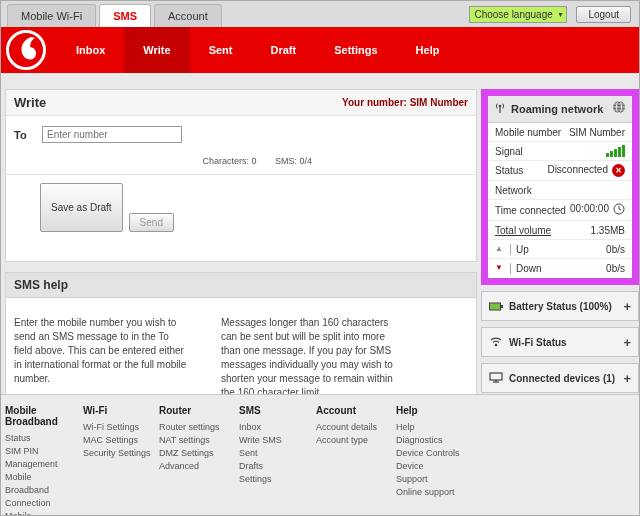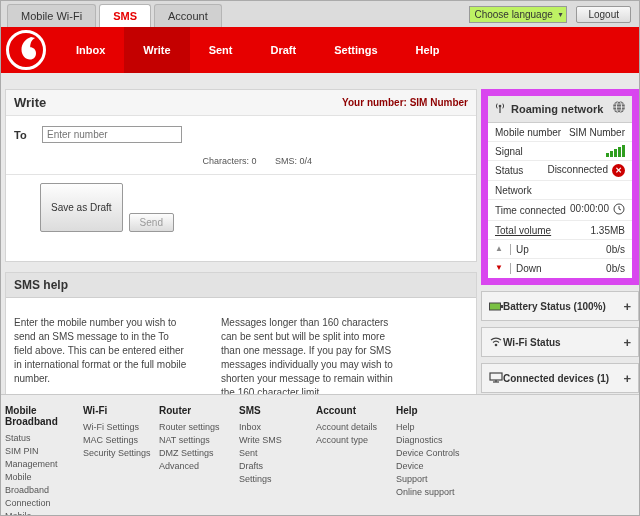--- a/index.html
+++ b/index.html
@@ -60,21 +60,21 @@
   .s-row:last-child { border-bottom:none; }
   .s-val { display:flex; gap:4px; }
   .link-u { text-decoration:underline; cursor:pointer; }
   .bars { display:flex; align-items:flex-end; gap:1px; height:12px; }
   .bar { width:3px; background:#2f9e1f; }
   .b1{height:4px}.b2{height:6px}.b3{height:8px}.b4{height:10px}.b5{height:12px}
   .x-circle { width:13px; height:13px; border-radius:50%; background:#cc0000; color:#fff; font-size:8px; line-height:13px; text-align:center; font-weight:bold; display:inline-block; }
   .arrow-up { color:#8a8a8a; font-size:8px; }
   .arrow-down { color:#cc0000; font-size:8px; }
   .arrow-lbl { border-left:1px solid #aaa; padding-left:5px; margin-left:3px; }
-  .side-panel { margin-top:6px; border:1px solid #c6c6c6; background:#f3f3f3; display:flex; align-items:center; padding:5px 7px; cursor:pointer; }
+  .side-panel { margin-top:6px; border:1px solid #c6c6c6; background:#f3f3f3; display:flex; align-items:center; gap:6px; padding:5px 7px; cursor:pointer; }
   .side-panel-label { flex:1; font-size:10px; font-weight:bold; color:#333; }
   .plus { font-size:13px; font-weight:bold; color:#444; }
 
   
   .footer { position:absolute; left:0; right:0; top:393px; bottom:0; background:#ececec; border-top:1px solid #c9c9c9; display:flex; padding:10px 0 0 4px; }
   .f-col { }
   .f-col:nth-child(1){width:78px}.f-col:nth-child(2){width:76px}.f-col:nth-child(3){width:80px}
   .f-col:nth-child(4){width:77px}.f-col:nth-child(5){width:80px}.f-col:nth-child(6){width:84px}
   .f-title { font-size:10px; font-weight:bold; color:#222; margin-bottom:5px; }
   .f-link { display:block; font-size:9px; color:#555; line-height:1.45; cursor:pointer; text-decoration:none; width:70px; }

